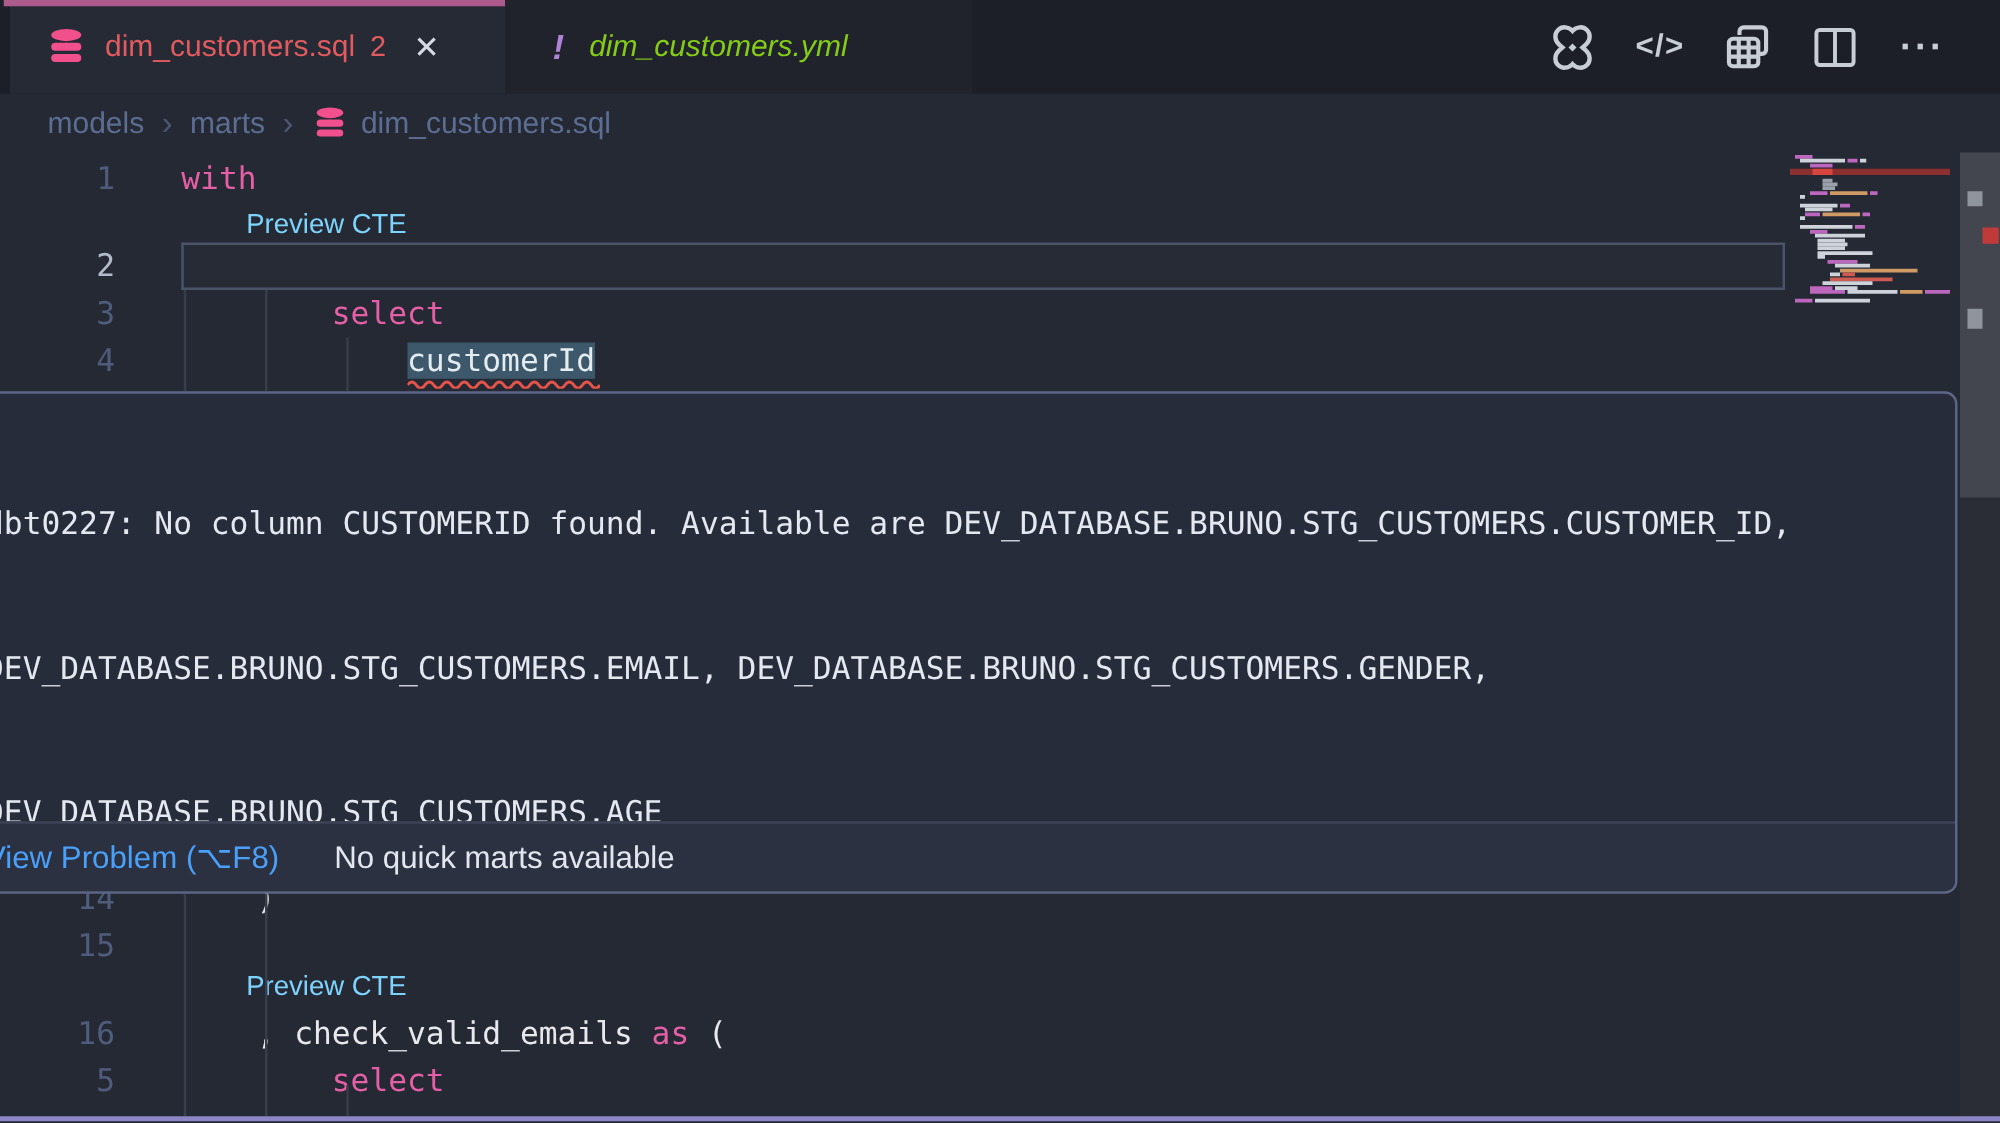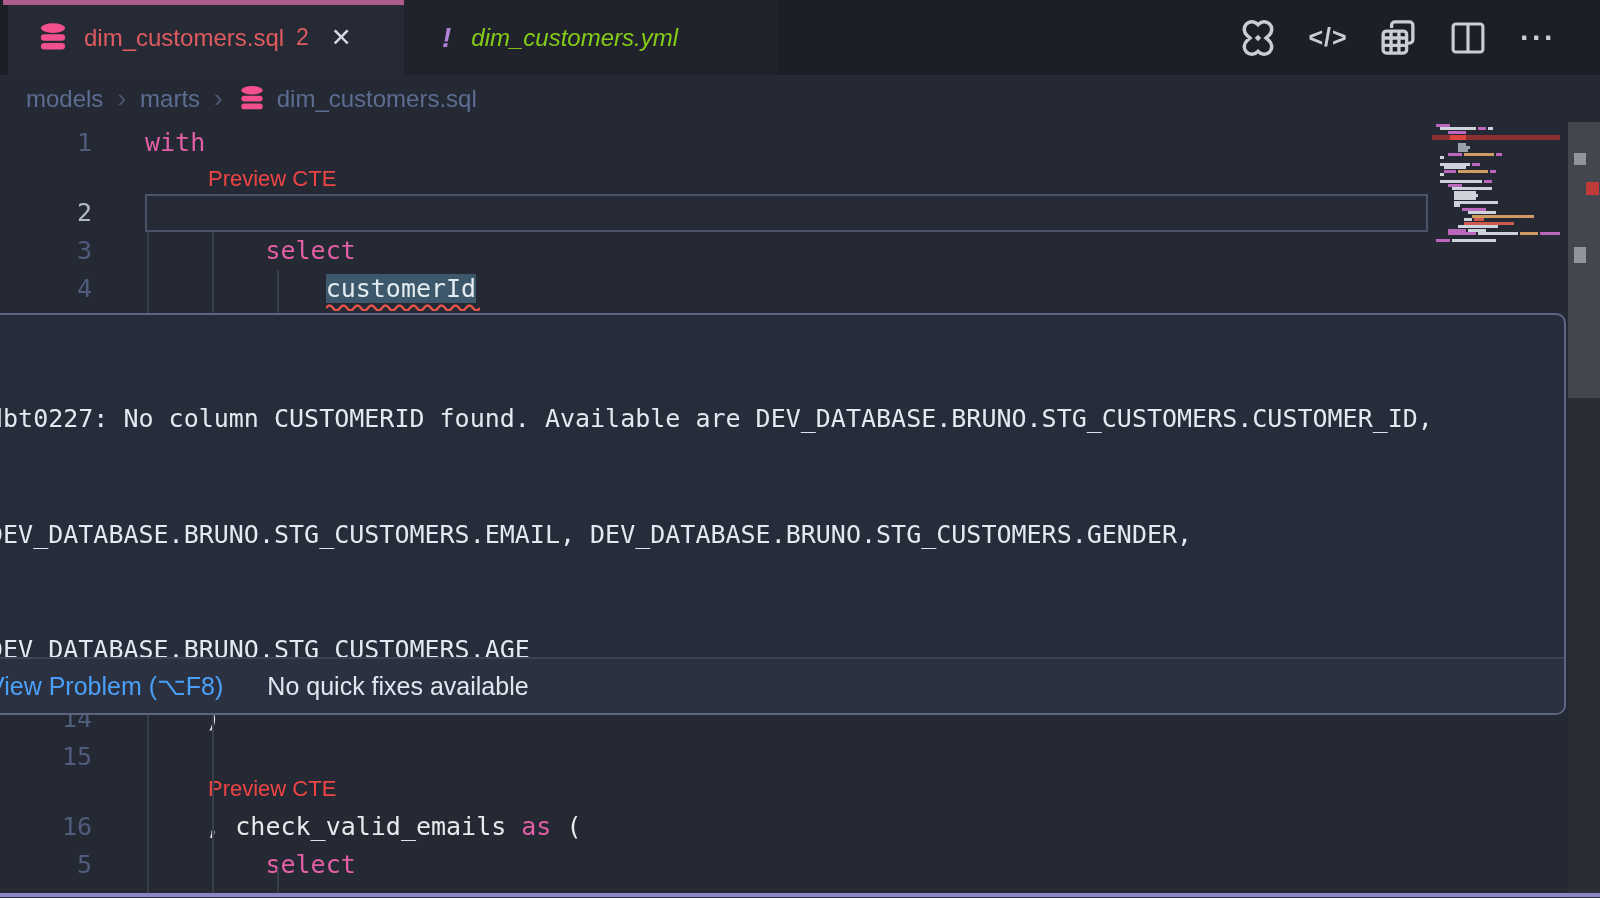--- a/index.html
+++ b/index.html
@@ -15,33 +15,33 @@
   .tab-close { color:#d6dae3; font-size:25px; margin-left:22px; cursor:pointer; }
   .tab-inactive { position:absolute; left:404px; top:0; width:374px; height:75px; background:#20232c; display:flex; align-items:center; padding-left:38px; }
   .tab-bang { color:#b083d8; font-size:28px; font-weight:bold; font-style:italic; }
   .tab-inactive .tab-label { color:#84cc16; font-size:24px; font-style:italic; margin-left:20px; }
   .tab-actions { position:absolute; right:40px; top:0; height:75px; display:flex; align-items:center; gap:26px; }
   .icon-btn { width:44px; height:44px; display:flex; align-items:center; justify-content:center; cursor:pointer; color:#c8cdd6; }
   .code-glyph { font-size:25px; font-weight:bold; color:#c8cdd6; letter-spacing:1px; }
   .dots-glyph { font-size:30px; font-weight:bold; color:#c8cdd6; letter-spacing:2px; }
 
   
-  .breadcrumbs { position:absolute; left:0; top:75px; width:1600px; height:47px; background:#252934; display:flex; align-items:center; padding-left:26px; font-size:24px; color:#5c6d92; }
+  .breadcrumbs { position:absolute; left:0; top:75px; width:1600px; height:47px; background:#252934; display:flex; align-items:center; padding-left:38px; font-size:24px; color:#5c6d92; }
   .crumb { margin-right:14px; }
   .crumb-sep { color:#4c5874; margin-right:14px; font-size:26px; }
   .crumb-icon { margin-right:10px; display:flex; align-items:center; }
 
   
   .editor { position:absolute; left:0; top:122px; width:1600px; height:776px; background:#252934; }
   .lnum { position:absolute; left:0; width:92px; text-align:right; font-family:"DejaVu Sans Mono",monospace; font-size:25px; line-height:38px; color:#4f5c7b; }
   .lnum.active { color:#b2b9c8; }
   .code { position:absolute; left:145px; white-space:pre; font-family:"DejaVu Sans Mono",monospace; font-size:25px; line-height:38px; color:#e8e9ed; }
   .kw { color:#e45fa6; }
   .fg { color:#e8e9ed; }
-  .lens { position:absolute; left:208px; font-size:22px; color:#ef4444; line-height:30px; cursor:pointer; }
+  .lens { position:absolute; left:197px; font-size:22px; color:#7dd3fc; line-height:30px; cursor:pointer; }
   .curline-box { position:absolute; left:145px; top:72px; width:1283px; height:38px; border:2px solid #4a5368; background:#272b36; }
   .bracket-box { outline:2px solid #868d9b; outline-offset:1px; background:#20242e; }
   .cursor-bar { display:inline-block; width:5px; height:34px; background:#dde1e9; margin-left:5px; transform:translateY(6px); }
   .word-hl { position:relative; background:#3e586b; color:#e3ecf0; }
   .squiggle { position:absolute; left:0; bottom:-8px; }
   .guide { position:absolute; width:2px; background:#383d4a; }
 
   
   .minimap { position:absolute; left:1428px; top:0; width:136px; height:200px; }
   .ruler { position:absolute; left:1568px; top:0; width:32px; height:776px; background:#2a2d36; }
@@ -218,18 +218,18 @@
   <div class="hover-popup">
     <div class="msg-block">
       <div>dbt0227: No column CUSTOMERID found. Available are DEV_DATABASE.BRUNO.STG_CUSTOMERS.CUSTOMER_ID,</div>
       <div>DEV_DATABASE.BRUNO.STG_CUSTOMERS.EMAIL, DEV_DATABASE.BRUNO.STG_CUSTOMERS.GENDER,</div>
       <div>DEV_DATABASE.BRUNO.STG_CUSTOMERS.AGE</div>
       
     </div>
 
     <div class="hover-status">
       <span class="view-problem">View Problem (⌥F8)</span>
-      <span class="no-fixes">No quick fixes available</span>
+      <span class="no-fixes">No quick marts available</span>
     </div>
   </div>
 </div>
 
 <div class="bottom-split"></div>
 
 </body></html>

